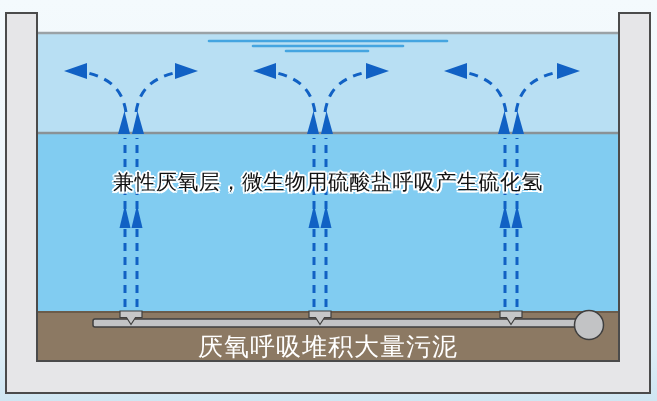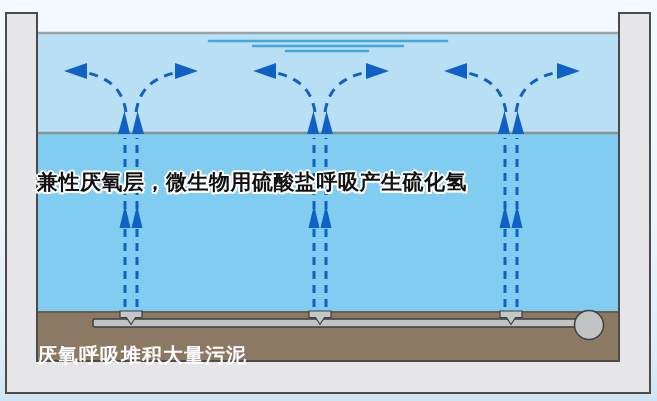--- a/index.html
+++ b/index.html
@@ -18,27 +18,27 @@
   .sludge-line{stroke:#6b5c4b;stroke-width:1.8;}
   .ripple{stroke:#45a5e0;stroke-width:2.6;stroke-linecap:round;fill:none;}
   .concrete{fill:#e6e6e8;stroke:#4b4b4b;stroke-width:2;stroke-linejoin:miter;}
   .hardware{fill:#c2c3c5;stroke:#3f3f3f;stroke-width:1.5;}
   .nozzle{fill:#c6c7c8;stroke:#3f3f3f;stroke-width:1.2;}
   
   .plume-dash{stroke:#1161c4;stroke-width:3;fill:none;stroke-dasharray:8 6;}
   .plume-curve{stroke:#1161c4;stroke-width:3;fill:none;stroke-dasharray:9 7;}
   .plume-head{fill:#1161c4;stroke:none;}
   
-  .label{position:absolute;left:37px;width:582px;font-weight:bold;}
+  .label{position:absolute;left:37px;width:582px;text-align:center;font-weight:normal;}
   .label-facultative{
     top:168px;font-size:21px;color:#121212;letter-spacing:.5px;
     text-shadow:-2px 0 0 #fff,2px 0 0 #fff,0 -2px 0 #fff,0 2px 0 #fff,
       -1.5px -1.5px 0 #fff,1.5px -1.5px 0 #fff,-1.5px 1.5px 0 #fff,1.5px 1.5px 0 #fff;
   }
-  .label-sludge{top:342px;font-size:20px;color:#ffffff;letter-spacing:1px;}
+  .label-sludge{top:330px;font-size:25px;color:#ffffff;letter-spacing:1px;}
 </style>
 </head>
 <body>
 
 <div class="stage">
   <svg width="657" height="401" viewBox="0 0 657 401">
 
     <rect class="upper-water" x="37" y="33" width="582" height="100"></rect>
     <rect class="mid-water" x="37" y="133" width="582" height="179"></rect>
     <rect class="sludge" x="37" y="312" width="582" height="49"></rect>

